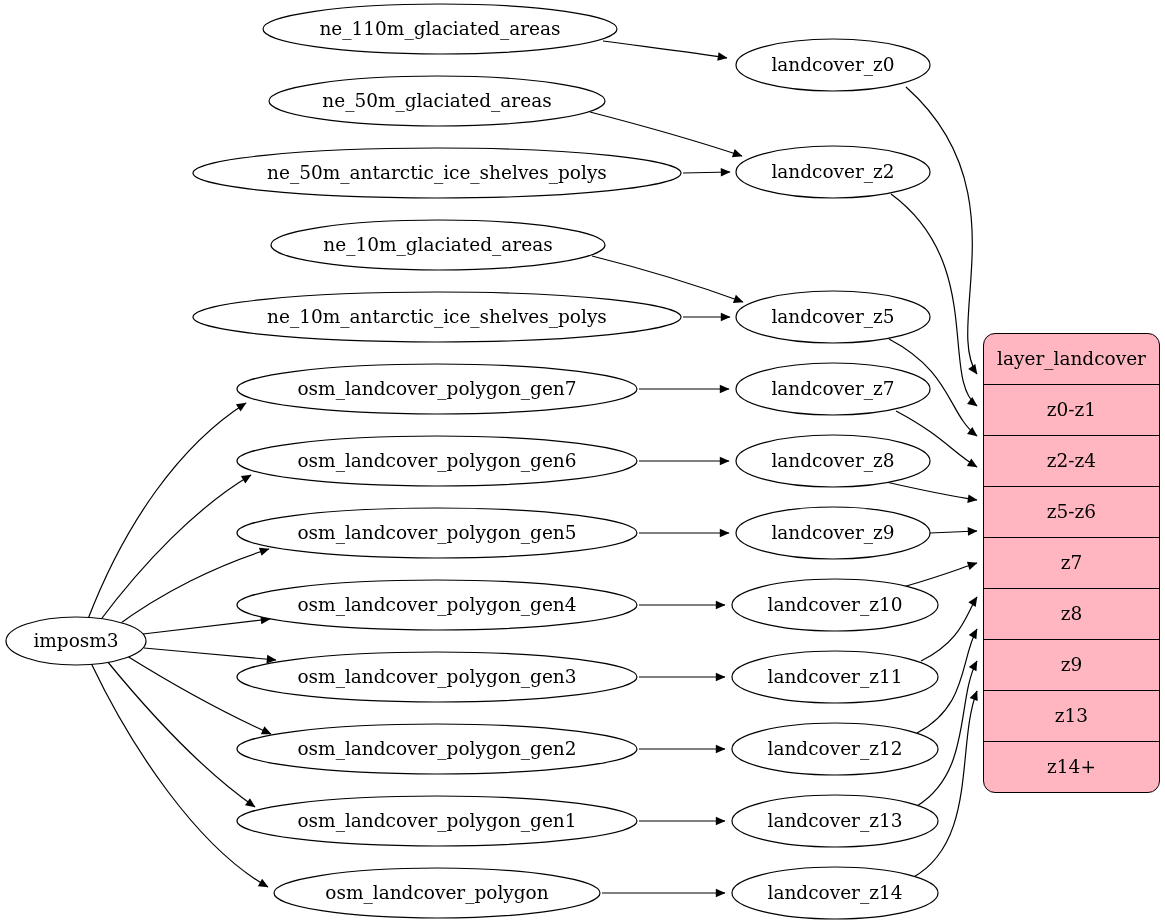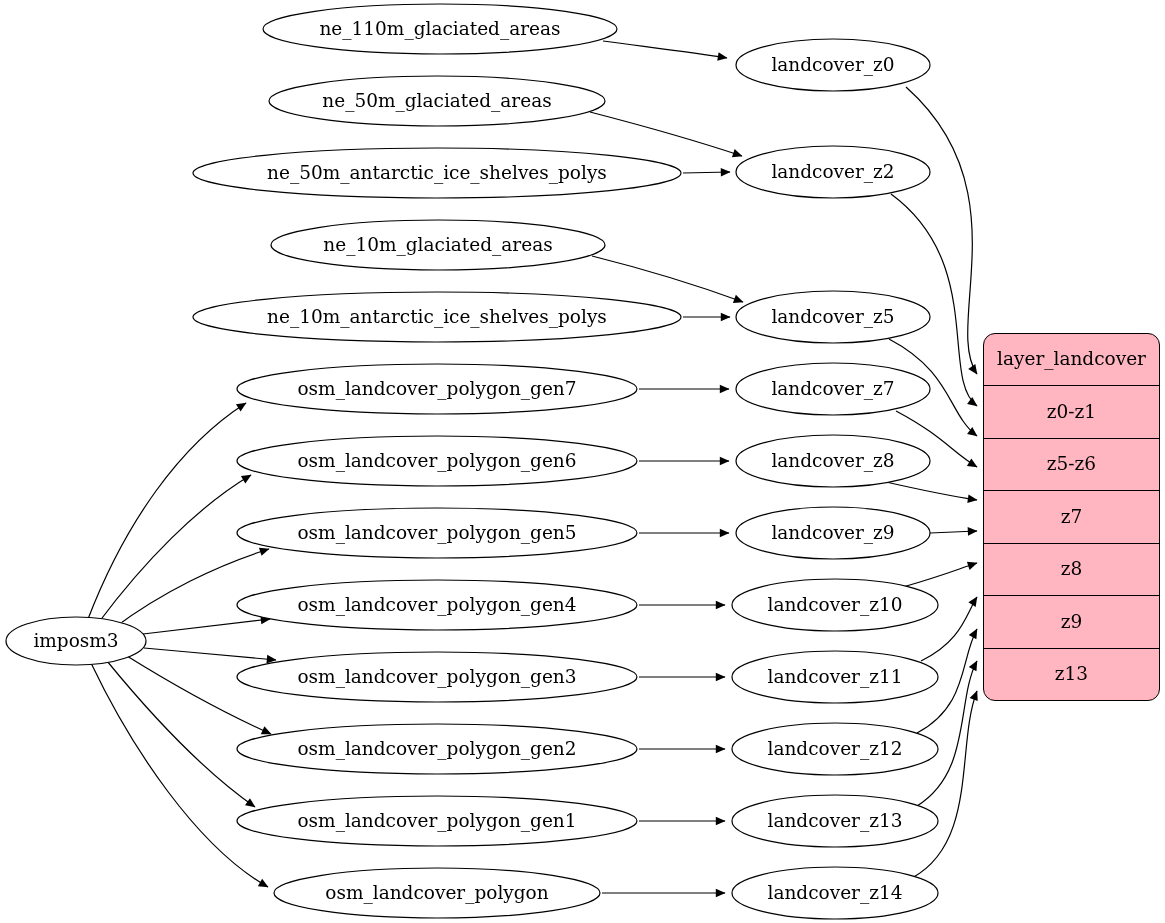--- a/index.html
+++ b/index.html
@@ -6,21 +6,21 @@
   .stage{
     position:relative;width:1165px;height:923px;overflow:hidden;
     font-family:"DejaVu Serif","Liberation Serif",serif;
     background:#ffffff;
   }
   .graph-svg{position:absolute;left:0;top:0;width:1165px;height:923px;}
   .edge{fill:none;stroke:#000000;stroke-width:1.2;}
   .node{fill:#ffffff;stroke:#000000;stroke-width:1.2;}
   .nlabel{font-size:18.5px;fill:#000000;text-anchor:middle;}
   .gvtable{
-    position:absolute;left:983px;top:333px;width:177px;height:368px;
+    position:absolute;left:983px;top:333px;width:177px;height:460px;
     background:#ffb6c1;border:1.4px solid #000000;border-radius:12px;
     display:flex;flex-direction:column;box-sizing:border-box;
   }
   .gvtable > div{
     flex:1;display:flex;align-items:center;justify-content:center;
     font-size:18.5px;color:#000000;line-height:1;
   }
   .gvtable > div + div{border-top:1.2px solid #000000;}
 </style>
 </head>
@@ -174,20 +174,22 @@
     </g>
     <g>
       <ellipse class="node" cx="835" cy="893" rx="103" ry="26"></ellipse>
       <text class="nlabel" x="835" y="899">landcover_z14</text>
     </g>
   </svg>
 
   <div class="gvtable">
     <div>layer_landcover</div>
     <div>z0-z1</div>
+    <div>z2-z4</div>
     <div>z5-z6</div>
     <div>z7</div>
     <div>z8</div>
     <div>z9</div>
     <div>z13</div>
+    <div>z14+</div>
   </div>
 
 </div>
 
 </body></html>

